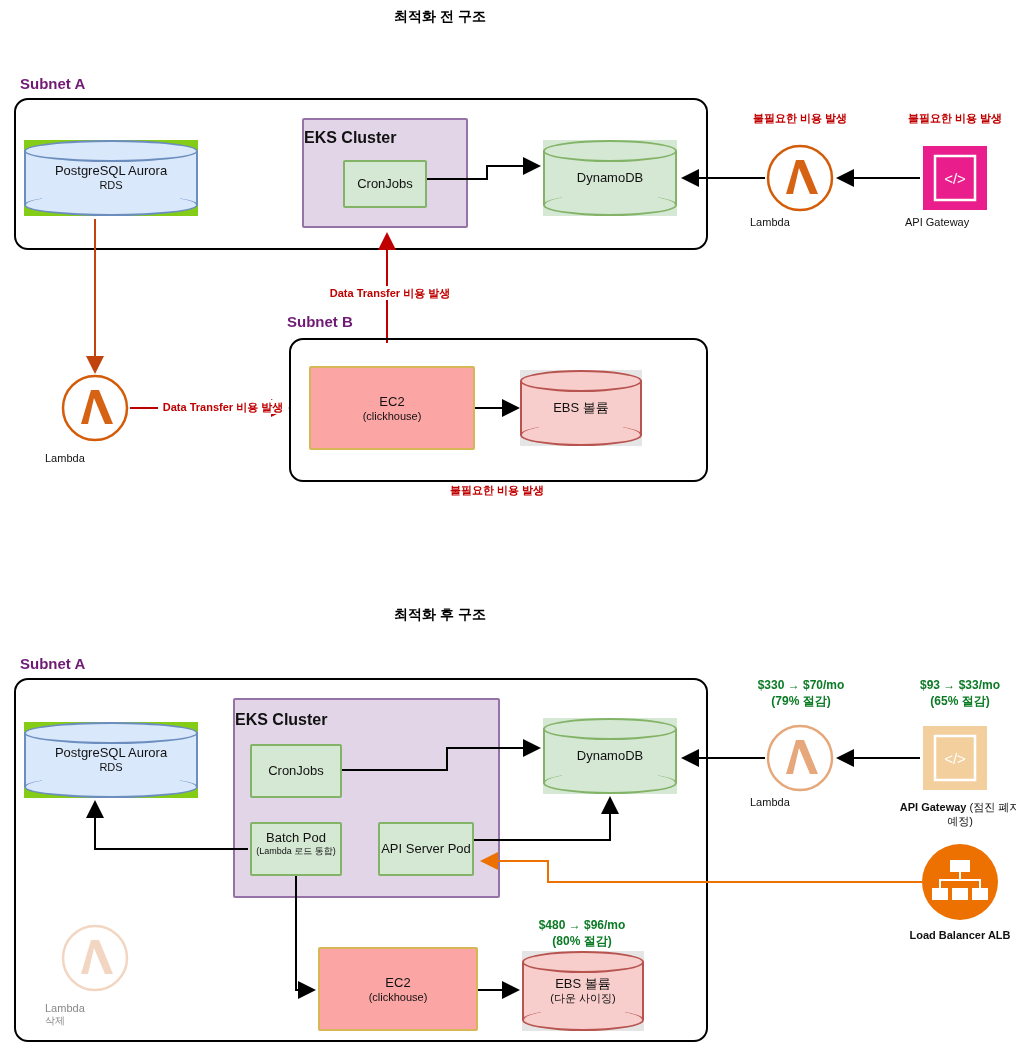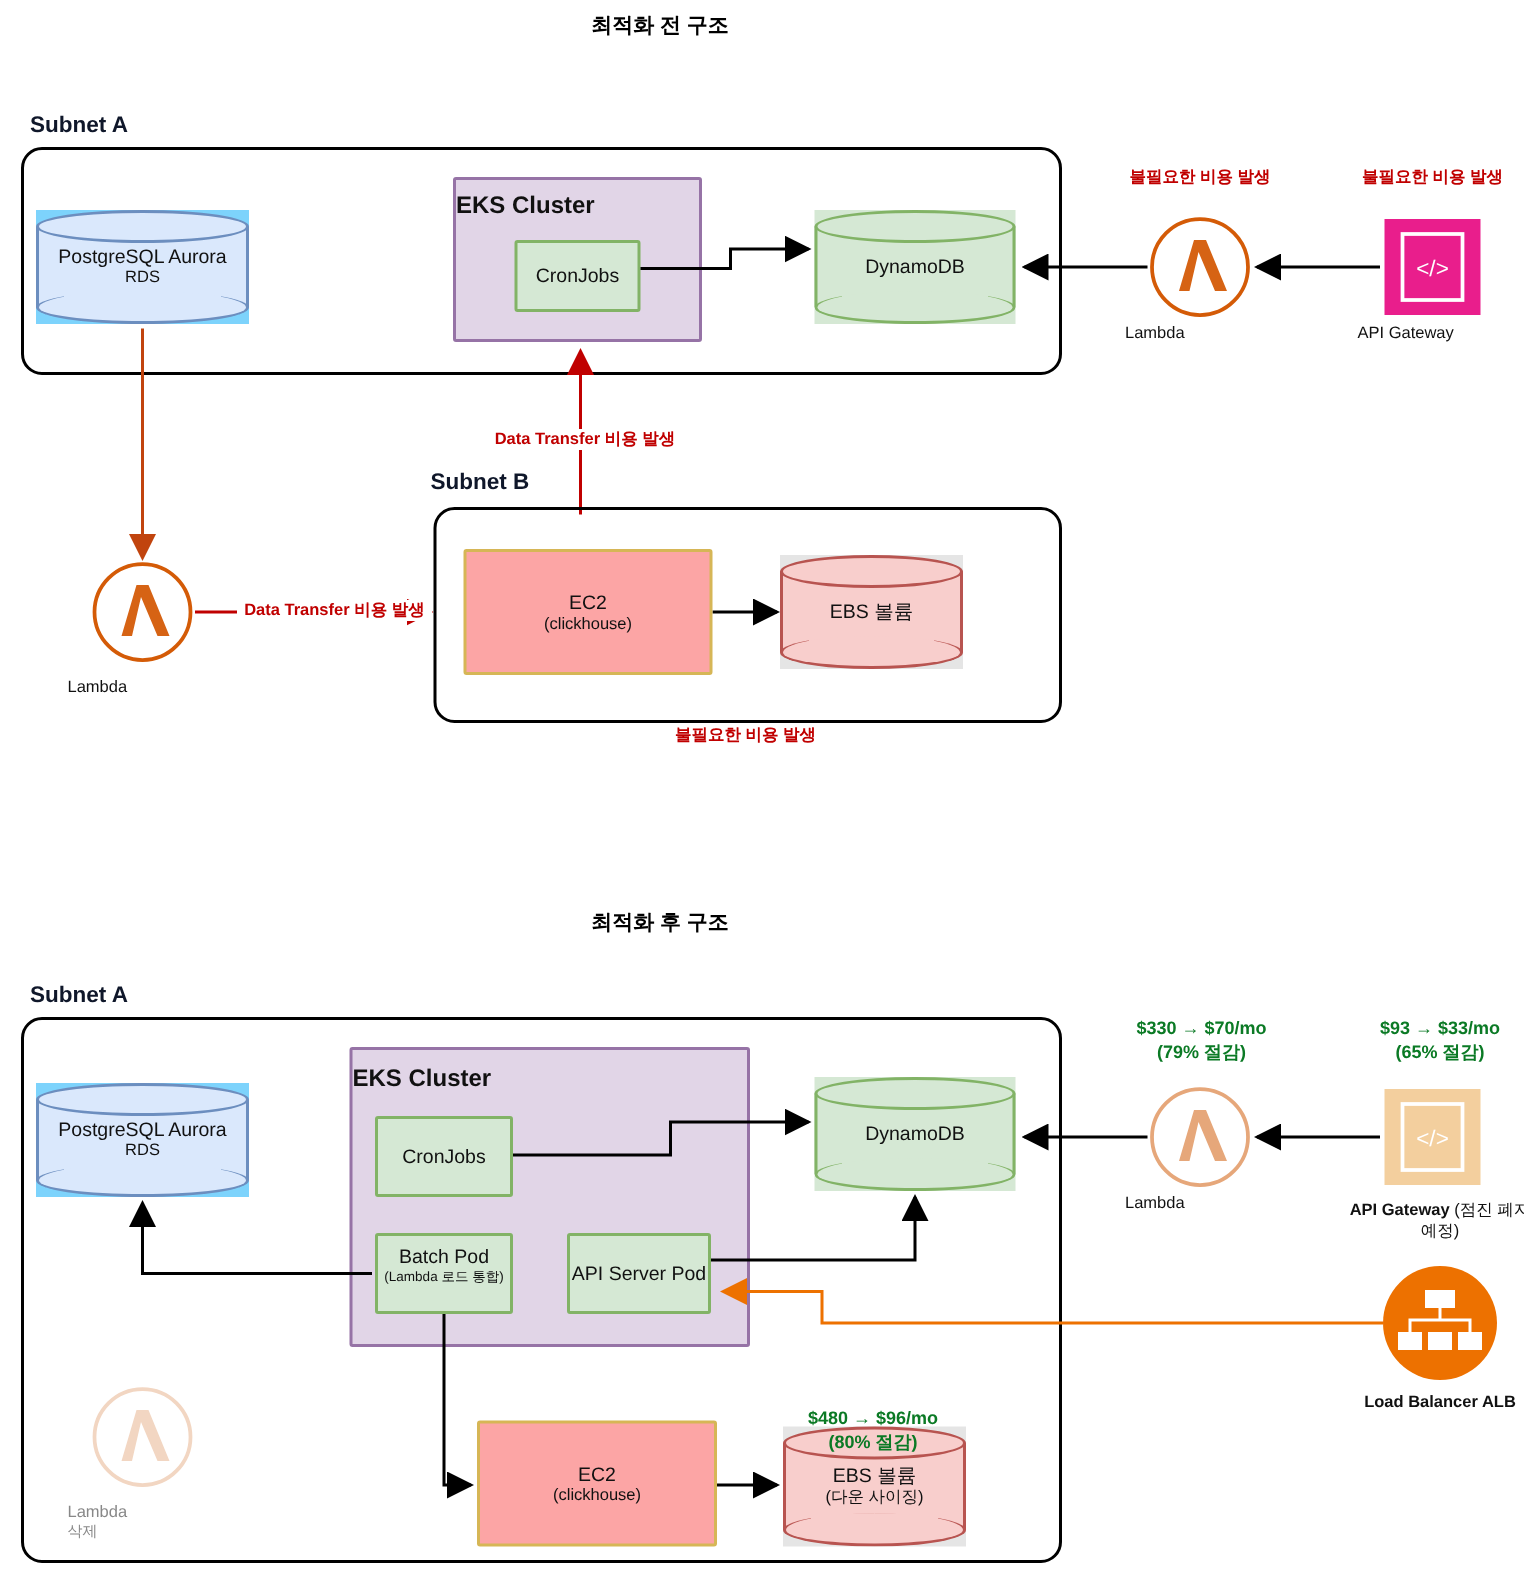--- a/index.html
+++ b/index.html
@@ -9,36 +9,36 @@
     font-family:"Liberation Sans", sans-serif;
     color:#111;
     position:relative;
     overflow:hidden;
   }
   .canvas{position:absolute;left:0;top:0;width:1016px;height:1051px;}
   .abs{position:absolute;}
   .title{
     font-size:14px;font-weight:bold;text-align:center;color:#000;
   }
-  .subnet-label{font-size:15px;font-weight:bold;color:#0f172a;text-align:right;}
+  .subnet-label{font-size:15px;font-weight:bold;color:#701a75;text-align:right;}
   .subnet-box{
     border:2px solid #000;border-radius:14px;background:transparent;
   }
   .node{
     border:2px solid;border-radius:2px;
     display:flex;align-items:center;justify-content:center;
     text-align:center;font-size:13px;line-height:1.25;
     box-sizing:border-box;
   }
   .node .sub{display:block;font-size:11px;}
   .green{background:#d5e8d4;border-color:#82b366;}
   .purple{background:#e1d5e7;border-color:#9673a6;}
   .yellow2{background:#fca5a5;border-color:#d6b656;}
   .red{background:#e5e5e5;border-color:#b85450;}
-  .blue{background:#7dd3fc;border-color:#6c8ebf;}
+  .blue{background:#84cc16;border-color:#6c8ebf;padding-left:32px;}
   .cluster-title{font-size:16px;font-weight:bold;text-align:left;}
   
   .cyl{position:absolute;}
   .cyl .body{position:absolute;left:0;right:0;top:11px;bottom:11px;border-left:2px solid;border-right:2px solid;}
   .cyl .top{position:absolute;left:0;right:0;top:0;height:22px;border:2px solid;border-radius:50%;box-sizing:border-box;}
   .cyl .bot{position:absolute;left:0;right:0;bottom:0;height:22px;border:2px solid;border-radius:50%;box-sizing:border-box;border-top:none;}
   .cyl .lbl{position:absolute;left:0;right:0;top:50%;transform:translateY(-50%);text-align:center;font-size:13px;line-height:1.25;}
   .cyl .lbl .sub{display:block;font-size:11px;}
   .cyl.blue .body{background:#dae8fc;border-color:#6c8ebf;}
   .cyl.blue .top{background:#dae8fc;border-color:#6c8ebf;}
@@ -258,18 +258,18 @@
   </div>
 
   <div class="abs note-green" style="left:740px;top:678px;width:122px;">
     <span>$330 → $70/mo</span>
     <span style="display:block;">(79% 절감)</span>
   </div>
   <div class="abs note-green" style="left:898px;top:678px;width:124px;">
     <span>$93 → $33/mo</span>
     <span style="display:block;">(65% 절감)</span>
   </div>
-  <div class="abs note-green" style="left:512px;top:918px;width:140px;margin-top:20px;">
+  <div class="abs note-green" style="left:512px;top:918px;width:140px;">
     <span>$480 → $96/mo</span>
     <span style="display:block;">(80% 절감)</span>
   </div>
 
 </div>
 
 </body></html>

